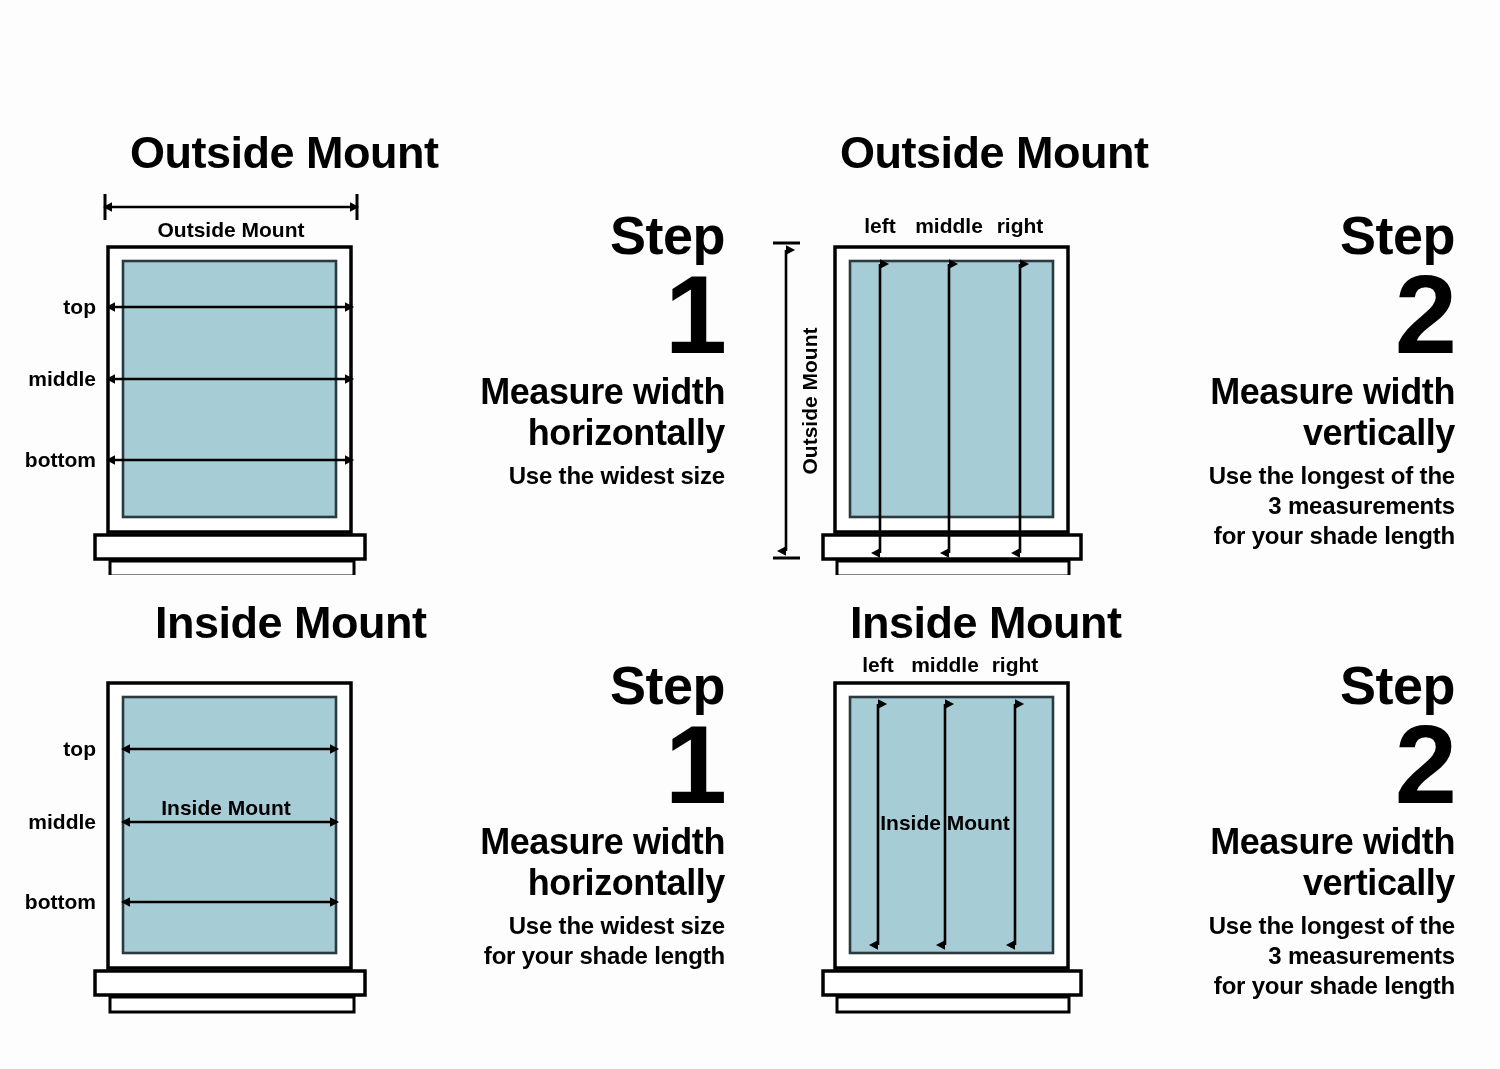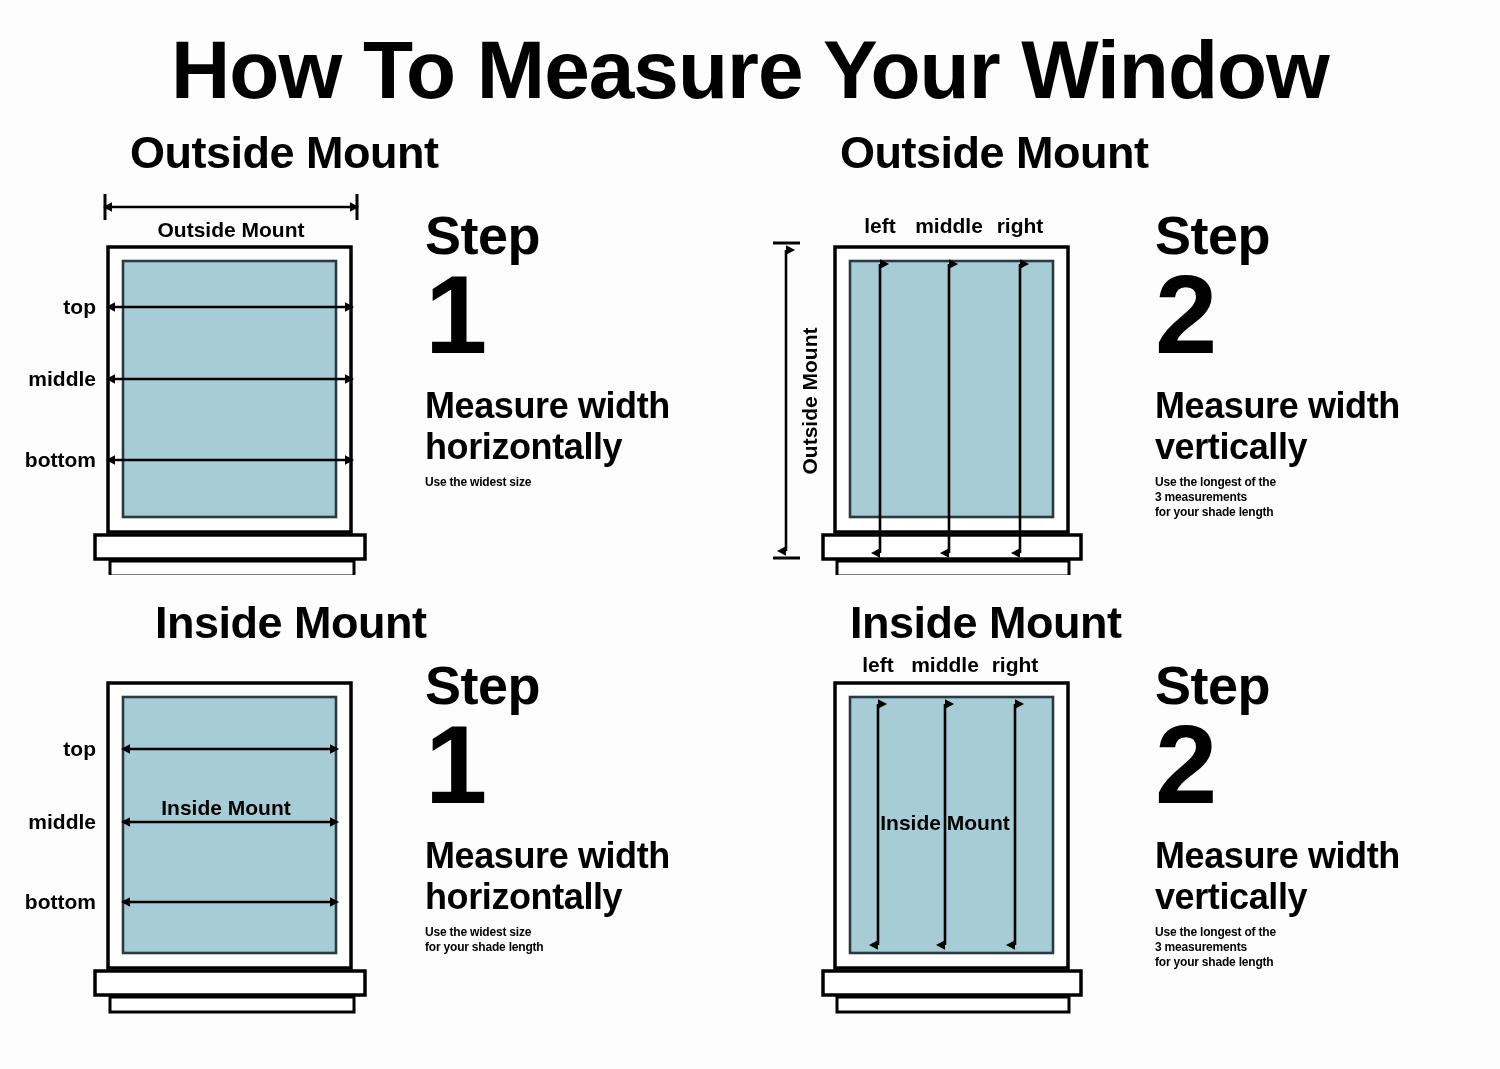--- a/index.html
+++ b/index.html
@@ -64,21 +64,21 @@
   
   .diagram {
     position: absolute;
     top: 45px;
     left: 0;
   }
 
   
   .stepblock {
     position: absolute;
-    text-align: left;
+    text-align: right;
     width: 300px;
   }
   .panel-tl .stepblock { left: 405px; top: 78px; }
   .panel-tr .stepblock { left: 400px; top: 78px; }
   .panel-bl .stepblock { left: 405px; top: 58px; }
   .panel-br .stepblock { left: 400px; top: 58px; }
 
   .step-word {
     font-size: 54px;
     font-weight: bold;
@@ -89,25 +89,25 @@
     font-size: 112px;
     font-weight: bold;
     line-height: 1.02;
     letter-spacing: -2px;
     margin-top: -4px;
   }
   .step-desc {
     font-size: 36px;
     font-weight: bold;
     line-height: 1.12;
-    margin-top: 14px;
+    margin-top: 0;
     letter-spacing: -0.4px;
   }
   .step-sub {
-    font-size: 12px;
+    font-size: 24px;
     font-weight: bold;
     line-height: 1.26;
     margin-top: 8px;
     letter-spacing: -0.2px;
   }
 
   
   svg text {
     font-family: "Liberation Sans", "DejaVu Sans", sans-serif;
     font-weight: bold;
@@ -115,21 +115,20 @@
   }
   .lbl-side   { font-size: 21px; }
   .lbl-dim    { font-size: 21px; }
   .lbl-cols   { font-size: 21px; }
 </style>
 </head>
 <body>
 
 <div id="page">
 
-  <div class="main-title">How To Measure Your Window</div>
 
   <div class="panel panel-tl">
     <div class="panel-heading">Outside Mount</div>
 
     <svg class="diagram" width="400" height="400" viewBox="0 0 400 400">
       <defs>
         <marker id="ahL1" markerWidth="11" markerHeight="11" refX="9.5" refY="5.5" orient="auto" markerUnits="userSpaceOnUse">
           <path d="M9.5,0.7 L9.5,10.3 L0.4,5.5 Z" fill="#000"></path>
         </marker>
         <marker id="ahR1" markerWidth="11" markerHeight="11" refX="1.5" refY="5.5" orient="auto" markerUnits="userSpaceOnUse">

